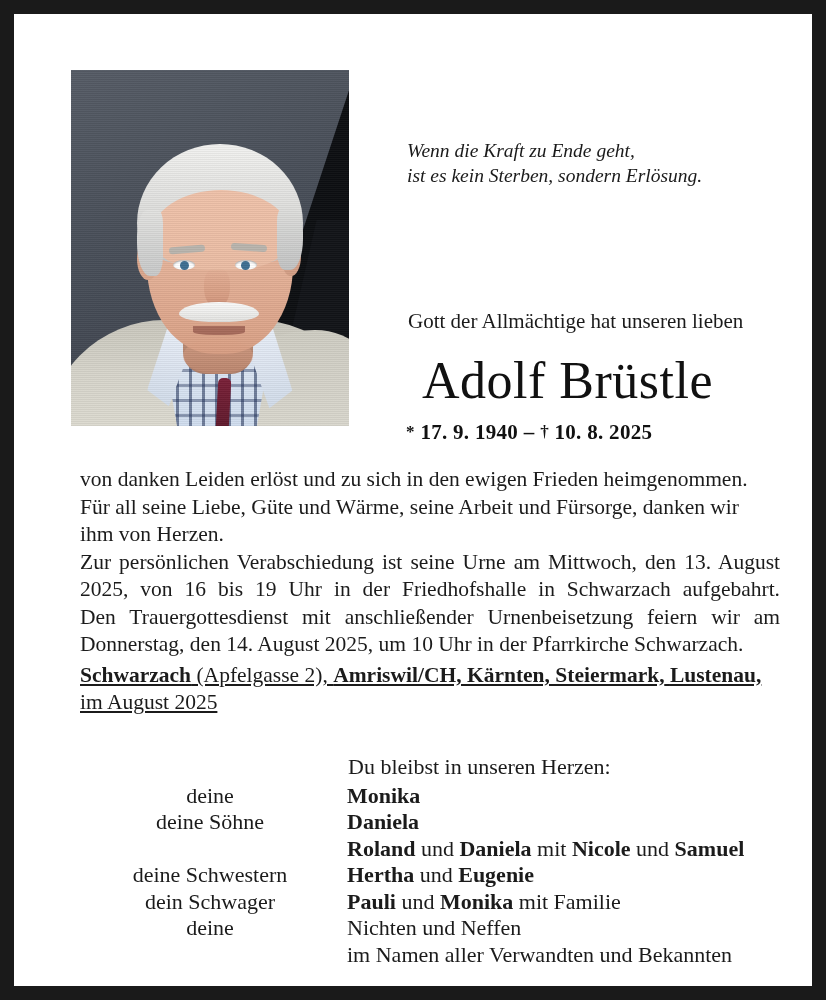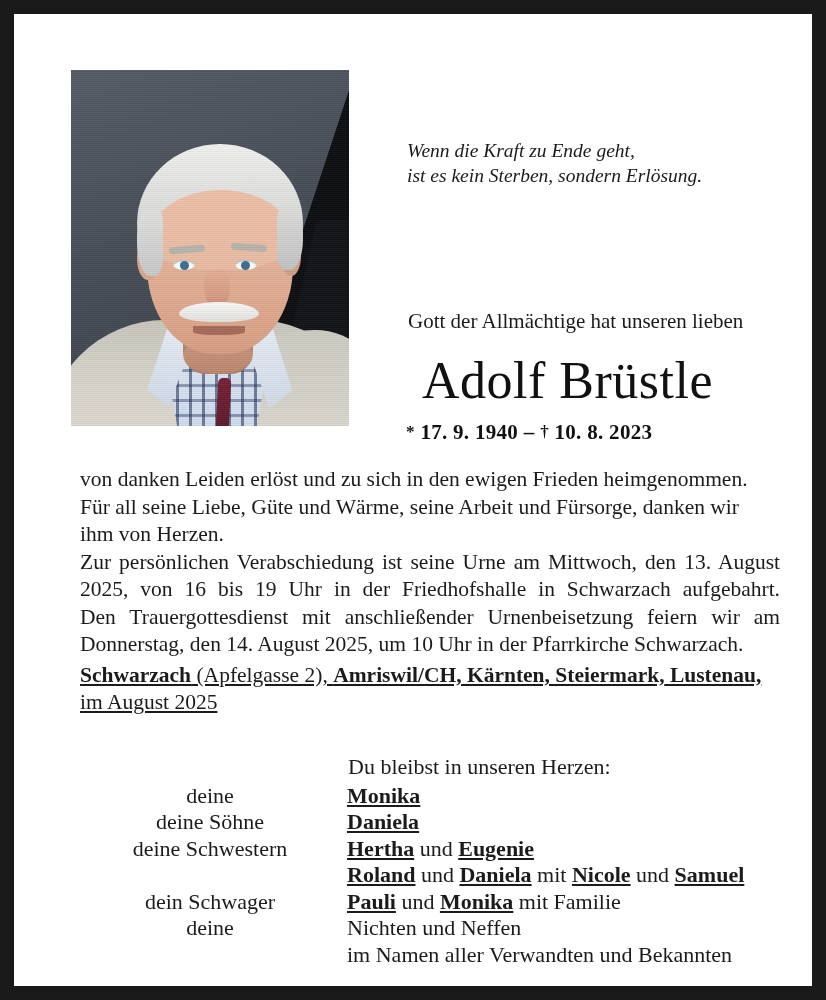--- a/index.html
+++ b/index.html
@@ -383,21 +383,21 @@
     width: 260px;
     text-align: center;
     padding-right: 7px;
     flex: 0 0 260px;
     white-space: nowrap;
   }
   .frow .nm {
     flex: 1 1 auto;
     white-space: nowrap;
   }
-  .frow .nm b { font-weight: bold; text-decoration: underline; }
+  .frow .nm b { font-weight: bold; }
 </style>
 </head>
 <body>
 
 <div id="notice">
   <div class="sheet">
 
     <div class="photo">
       <div class="photo-inner">
         <div class="bg-wall"></div>
@@ -436,21 +436,21 @@
 
     <div class="intro">Gott der Allmächtige hat unseren lieben</div>
 
     <div class="deceased-name">Adolf Brüstle</div>
 
     <div class="life-dates">
       <span class="sym">*</span>
       <span>17. 9. 1940</span>
       <span>–</span>
       <span class="sym">†</span>
-      <span>10. 8. 2023</span>
+      <span>10. 8. 2025</span>
     </div>
 
     <div class="body-block">
       <div class="para-left">
         <div>von danken Leiden erlöst und zu sich in den ewigen Frieden heimgenommen.</div>
         <div>Für all seine Liebe, Güte und Wärme, seine Arbeit und Fürsorge, danken wir</div>
         <div>ihm von Herzen.</div>
       </div>
       <div>
         <div class="para-justify">Zur persönlichen Verabschiedung ist seine Urne am Mittwoch, den 13. August</div>
@@ -470,28 +470,28 @@
       <div id="family-rows">
           <div class="frow">
             <span class="rel">deine</span>
             <span class="nm"><b>Monika</b></span>
           </div>
           <div class="frow">
             <span class="rel">deine Söhne</span>
             <span class="nm"><b>Daniela</b></span>
           </div>
           <div class="frow">
+            <span class="rel"></span>
+            <span class="nm"><b>Roland</b> und <b>Daniela</b> mit <b>Nicole</b> und <b>Samuel</b></span>
+          </div>
+          <div class="frow">
             <span class="rel">deine Schwestern</span>
             <span class="nm"><b>Hertha</b> und <b>Eugenie</b></span>
           </div>
           <div class="frow">
-            <span class="rel"></span>
-            <span class="nm"><b>Roland</b> und <b>Daniela</b> mit <b>Nicole</b> und <b>Samuel</b></span>
-          </div>
-          <div class="frow">
             <span class="rel">dein Schwager</span>
             <span class="nm"><b>Pauli</b> und <b>Monika</b> mit Familie</span>
           </div>
           <div class="frow">
             <span class="rel">deine</span>
             <span class="nm">Nichten und Neffen</span>
           </div>
           <div class="frow">
             <span class="rel"></span>
             <span class="nm">im Namen aller Verwandten und Bekannten</span>

